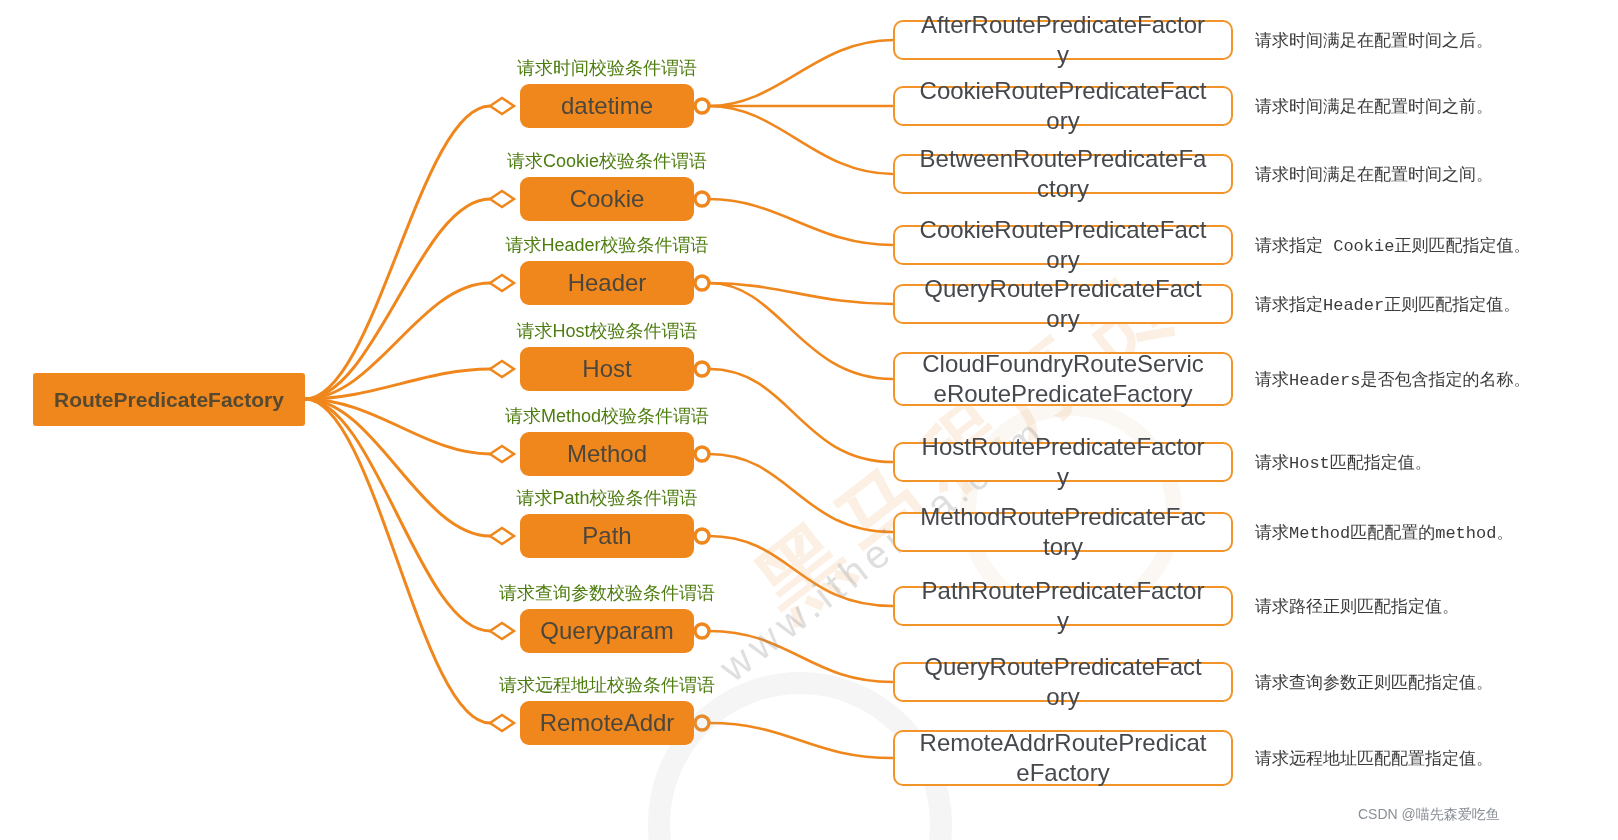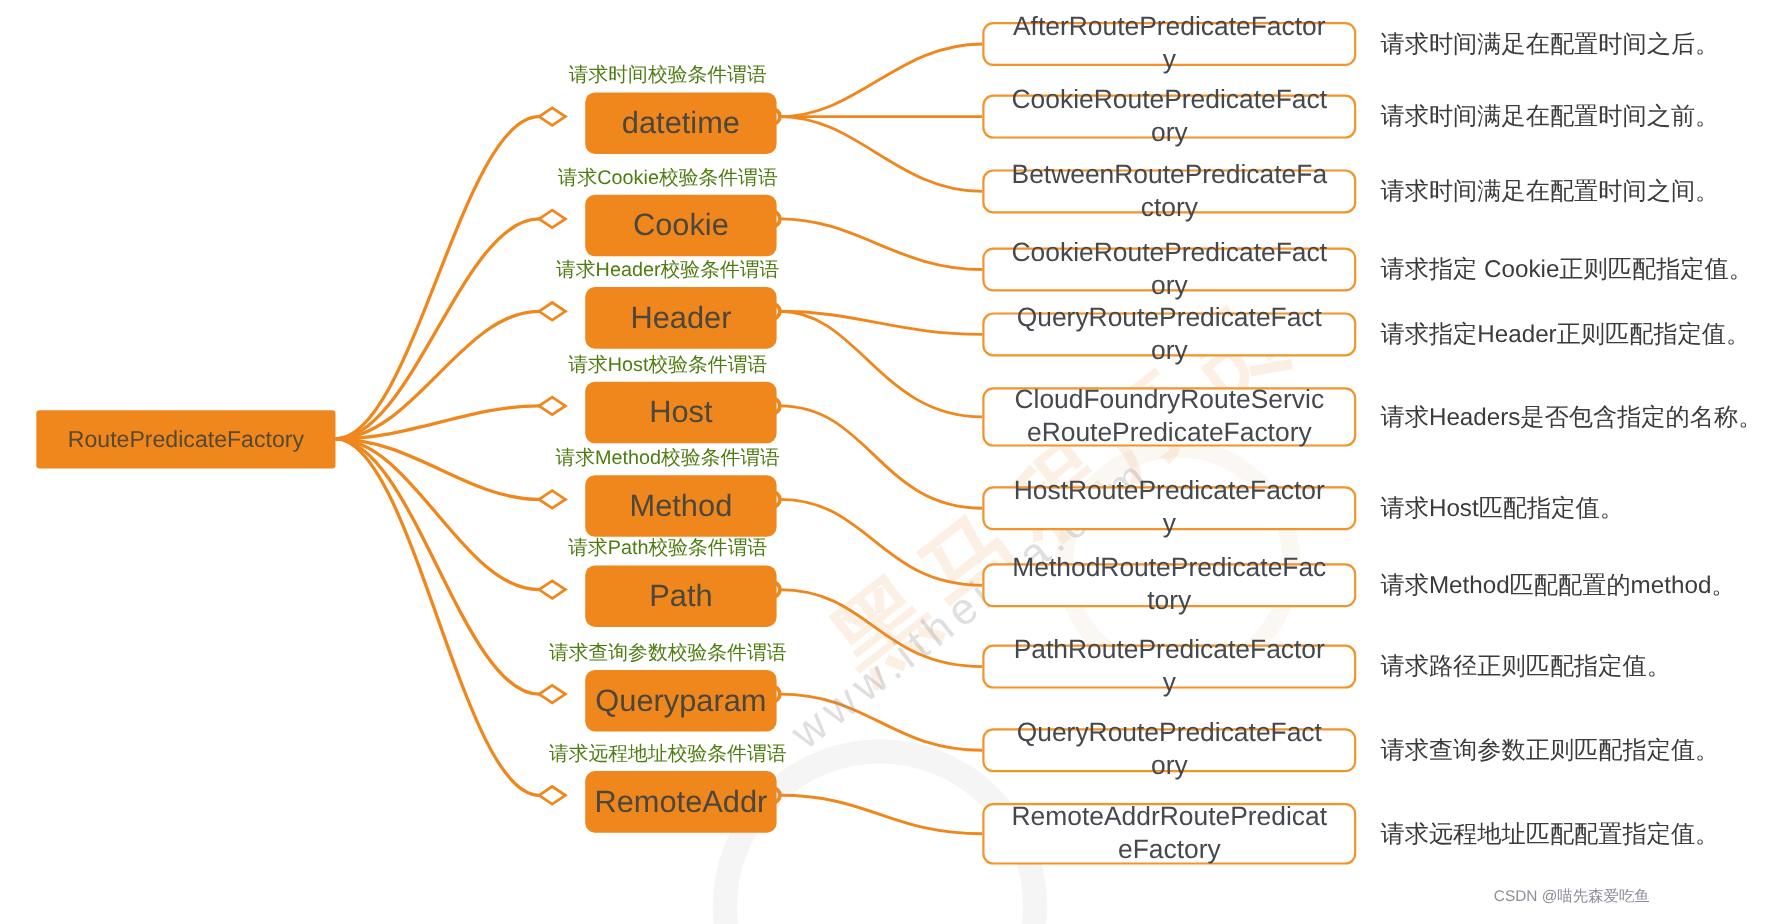--- a/index.html
+++ b/index.html
@@ -4,42 +4,42 @@
 <style>
   html,body{margin:0;padding:0;background:#fff;}
   #canvas{
     position:relative;width:1618px;height:840px;background:#ffffff;
     overflow:hidden;font-family:"Liberation Sans", sans-serif;
   }
   #wires{position:absolute;left:0;top:0;width:1618px;height:840px;}
   .root{
     position:absolute;left:33px;top:373px;width:272px;height:53px;
     background:#F0871C;border-radius:3px;display:flex;align-items:center;
-    justify-content:center;font-size:21px;color:#57492f;z-index:3;
+    justify-content:center;font-size:21px;color:#57492f;z-index:3;font-weight:bold;
   }
   .bcap{
     position:absolute;left:427px;width:360px;height:24px;line-height:24px;
     text-align:center;font-size:18px;color:#4d7c0f;z-index:3;
   }
   .bbox{
-    position:absolute;left:520px;width:174px;height:56px;background:#F0871C;
+    position:absolute;left:520px;width:174px;height:44px;background:#F0871C;
     border-radius:9px;display:flex;align-items:center;justify-content:center;
-    font-size:28px;color:#4c473c;z-index:3;margin-left:12px;
+    font-size:24px;color:#4c473c;z-index:3;
   }
   .frow{
     position:absolute;left:893px;display:flex;align-items:center;z-index:3;
   }
   .fbox{
     width:340px;border:2.5px solid #F2942A;border-radius:10px;background:#fff;
     display:flex;align-items:center;justify-content:center;text-align:center;
     font-size:24px;color:#45484d;padding:0 23px;box-sizing:border-box;
     word-break:break-all;line-height:1.25;
   }
   .fdesc{
-    margin-left:22px;font-size:22px;color:#3b3b3b;white-space:nowrap;
+    margin-left:22px;font-size:17px;color:#3b3b3b;white-space:nowrap;font-family:Liberation Mono, monospace;
   }
   .wm-brand{
     position:absolute;left:770px;top:540px;font-size:86px;font-weight:bold;
     letter-spacing:14px;color:rgba(233,150,62,0.14);
     transform:rotate(-38deg);transform-origin:left center;z-index:1;white-space:nowrap;
   }
   .wm-url{
     position:absolute;left:725px;top:650px;font-size:40px;
     letter-spacing:6px;color:rgba(140,140,140,0.28);
     transform:rotate(-38deg);transform-origin:left center;z-index:1;white-space:nowrap;

